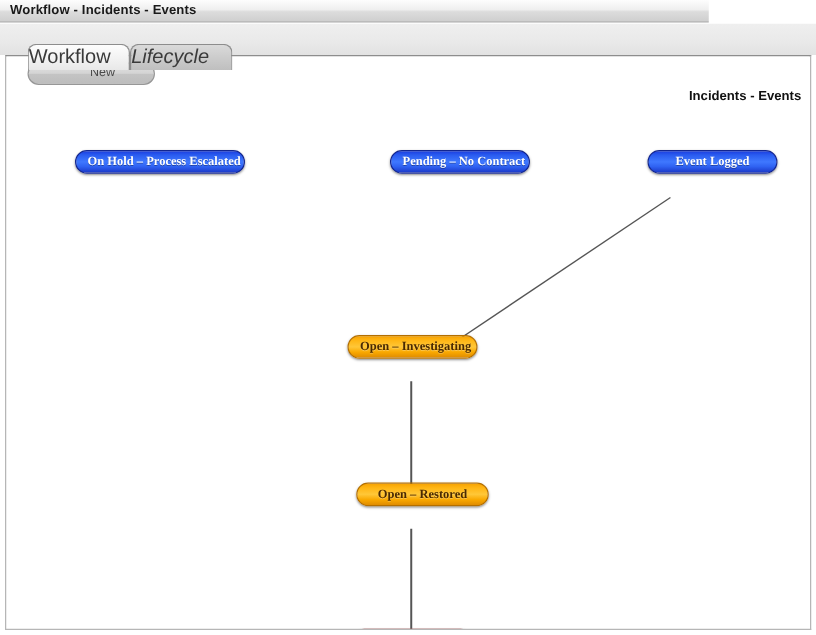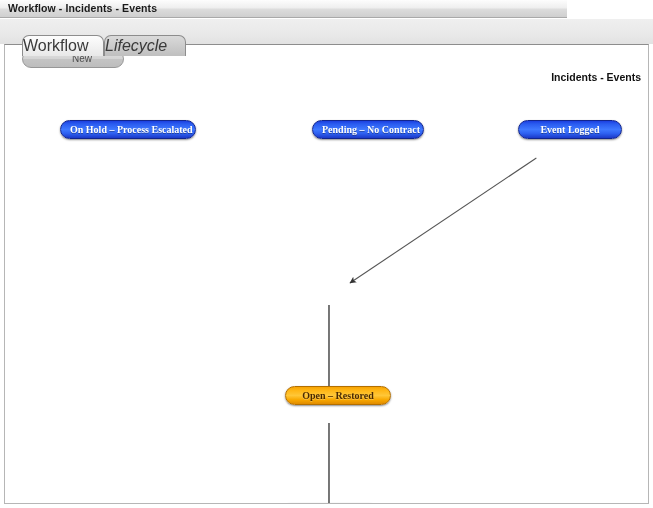--- a/index.html
+++ b/index.html
@@ -218,20 +218,21 @@
 
         <line x1="325" y1="352" x2="325" y2="446" stroke="#555555" stroke-width="1.6" marker-end="url(#arrowhead)"></line>
       </svg>
 
       <div class="node node-blue" style="left:55px; top:49px; width:136px;">On Hold – Process Escalated</div>
 
       <div class="node node-blue" style="left:278px; top:49px; width:112px;margin-left:29px;">Pending – No Contract</div>
 
       <div class="node node-blue" style="left:513px; top:49px; width:104px;">Event Logged</div>
 
+      <div class="node node-orange" style="left:273px; top:197px; width:104px;">Open  – Investigating</div>
 
       <div class="node node-orange" style="left:280px; top:315px; width:106px;">Open – Restored</div>
 
       <div class="node node-red" style="left:277px; top:432px; width:96px;">Closed – Resolved</div>
 
     </div>
   </div>
 </div>
 
 </body></html>

